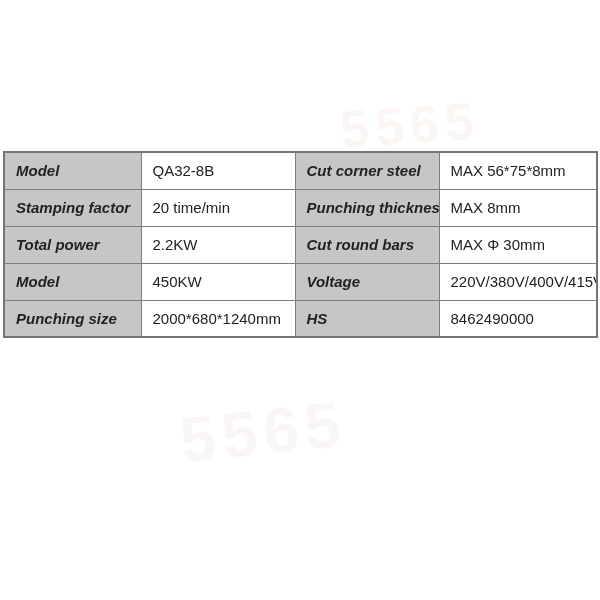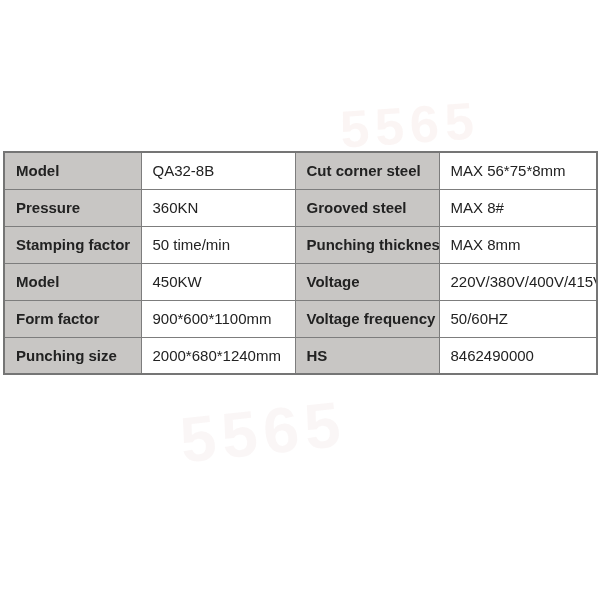--- a/index.html
+++ b/index.html
@@ -46,20 +46,21 @@
     vertical-align: middle;
     font-size: 15px;
     color: #222222;
     overflow: hidden;
     white-space: nowrap;
   }
   td.label {
     background: #c8c6c4;
     font-weight: 700;
     color: #1f1f1f;
+    font-style: italic;
   }
   td.value { background: #ffffff; margin-top: 44px; }
   td.small { font-size: 12.5px; }
 </style>
 </head>
 <body>
 
 <div class="canvas">
 
   <span class="wm wm-1">5565</span>
@@ -75,42 +76,36 @@
       <col style="width:158px">
     </colgroup>
     <tbody>
       <tr>
         <td class="label">Model</td>
         <td class="value">QA32-8B</td>
         <td class="label">Cut corner steel</td>
         <td class="value">MAX 56*75*8mm</td>
       </tr>
       <tr>
-        <td class="label">Pressure</td>
-        <td class="value">360KN</td>
-        <td class="label">Grooved steel</td>
-        <td class="value">MAX 8#</td>
+        <td class="label">Stamping factor</td>
+        <td class="value">20 time/min</td>
+        <td class="label">Punching thickness</td>
+        <td class="value">MAX 8mm</td>
       </tr>
       <tr>
-        <td class="label">Stamping factor</td>
-        <td class="value">50 time/min</td>
-        <td class="label">Punching thickness</td>
-        <td class="value">MAX 8mm</td>
+        <td class="label">Total power</td>
+        <td class="value">2.2KW</td>
+        <td class="label">Cut round bars</td>
+        <td class="value">MAX Φ 30mm</td>
       </tr>
       <tr>
         <td class="label">Model</td>
         <td class="value">450KW</td>
         <td class="label">Voltage</td>
         <td class="value small">220V/380V/400V/415V</td>
-      </tr>
-      <tr>
-        <td class="label">Form factor</td>
-        <td class="value">900*600*1100mm</td>
-        <td class="label">Voltage frequency</td>
-        <td class="value">50/60HZ</td>
       </tr>
       <tr>
         <td class="label">Punching size</td>
         <td class="value">2000*680*1240mm</td>
         <td class="label">HS</td>
         <td class="value">8462490000</td>
       </tr>
     </tbody>
   </table>
 </div>

